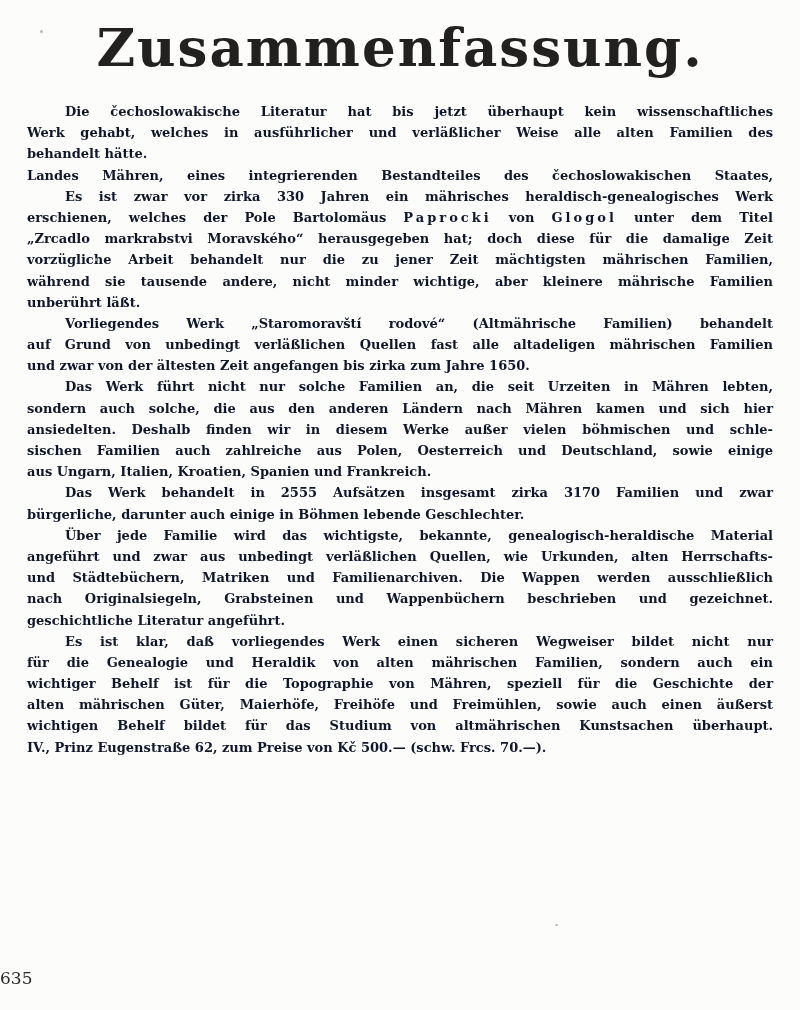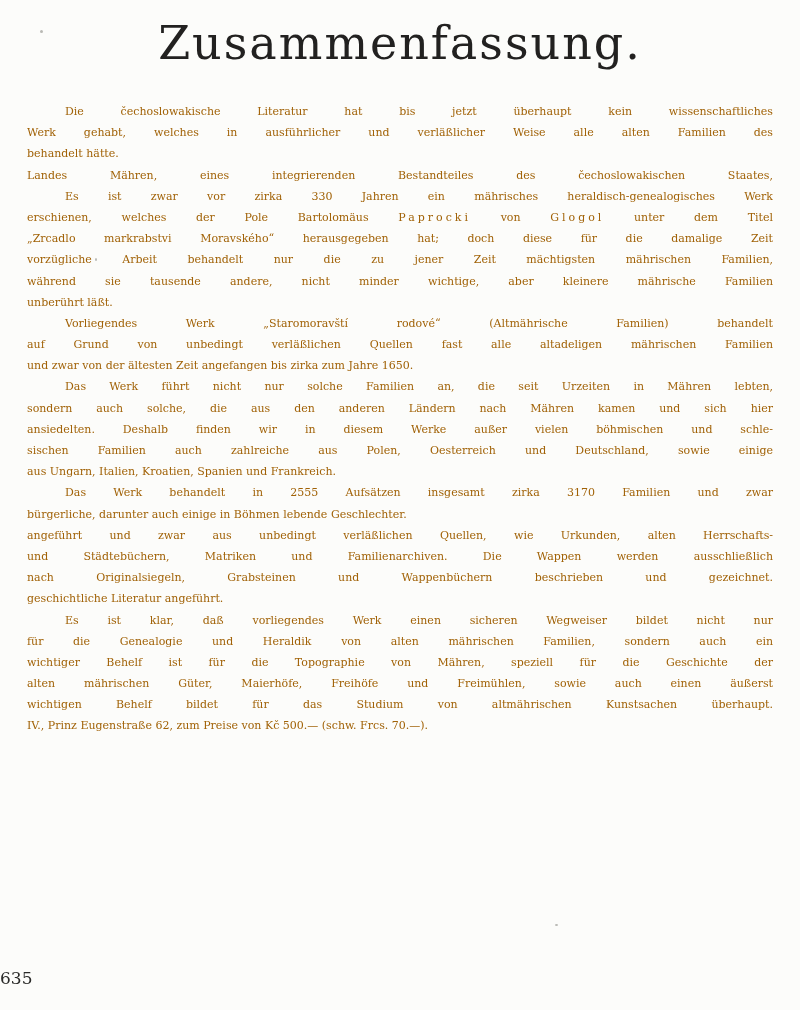--- a/index.html
+++ b/index.html
@@ -17,44 +17,44 @@
     font-family: "DejaVu Serif", "Liberation Serif", serif;
     overflow: hidden;
   }
   .title {
     position: absolute;
     top: 16px;
     left: 0;
     width: 100%;
     margin: 0;
     text-align: center;
-    font-size: 46px;
-    font-weight: normal;
+    font-size: 53px;
+    font-weight: bold;
     letter-spacing: 2px;
     color: #222120;
   }
   .body-text {
     position: absolute;
     left: 27px;
     top: 101px;
     width: 746px;
   }
   .paragraph {
     margin: 0;
     padding: 0;
   }
   .line {
-    font-size: 11px;
-    font-weight: normal;
+    font-size: 13px;
+    font-weight: bold;
     line-height: 21.2px;
     height: 21.2px;
     white-space: normal;
     text-align: justify;
     text-align-last: justify;
-    color: #a16207;
+    color: #0f172a;
   }
   .line.ragged {
     text-align-last: left;
   }
   .line.first {
     text-indent: 38px;
   }
   .sperr {
     letter-spacing: 3px;
   }
@@ -108,20 +108,21 @@
         <div class="line"><span>sondern auch solche, die aus den anderen Ländern nach Mähren kamen und sich hier</span></div>
         <div class="line"><span>ansiedelten. Deshalb finden wir in diesem Werke außer vielen böhmischen und schle-</span></div>
         <div class="line"><span>sischen Familien auch zahlreiche aus Polen, Oesterreich und Deutschland, sowie einige</span></div>
         <div class="line ragged"><span>aus Ungarn, Italien, Kroatien, Spanien und Frankreich.</span></div>
       </div>
       <div class="paragraph">
         <div class="line first"><span>Das Werk behandelt in 2555 Aufsätzen insgesamt zirka 3170 Familien und zwar</span></div>
         <div class="line ragged"><span>bürgerliche, darunter auch einige in Böhmen lebende Geschlechter.</span></div>
       </div>
       <div class="paragraph">
+        <div class="line first"><span>Über jede Familie wird das wichtigste, bekannte, genealogisch-heraldische Material</span></div>
         <div class="line"><span>angeführt und zwar aus unbedingt verläßlichen Quellen, wie Urkunden, alten Herrschafts-</span></div>
         <div class="line"><span>und Städtebüchern, Matriken und Familienarchiven. Die Wappen werden ausschließlich</span></div>
         <div class="line"><span>nach Originalsiegeln, Grabsteinen und Wappenbüchern beschrieben und gezeichnet.</span></div>
         <div class="line ragged"><span>geschichtliche Literatur angeführt.</span></div>
       </div>
       <div class="paragraph">
         <div class="line first"><span>Es ist klar, daß vorliegendes Werk einen sicheren Wegweiser bildet nicht nur</span></div>
         <div class="line"><span>für die Genealogie und Heraldik von alten mährischen Familien, sondern auch ein</span></div>
         <div class="line"><span>wichtiger Behelf ist für die Topographie von Mähren, speziell für die Geschichte der</span></div>
         <div class="line"><span>alten mährischen Güter, Maierhöfe, Freihöfe und Freimühlen, sowie auch einen äußerst</span></div>

